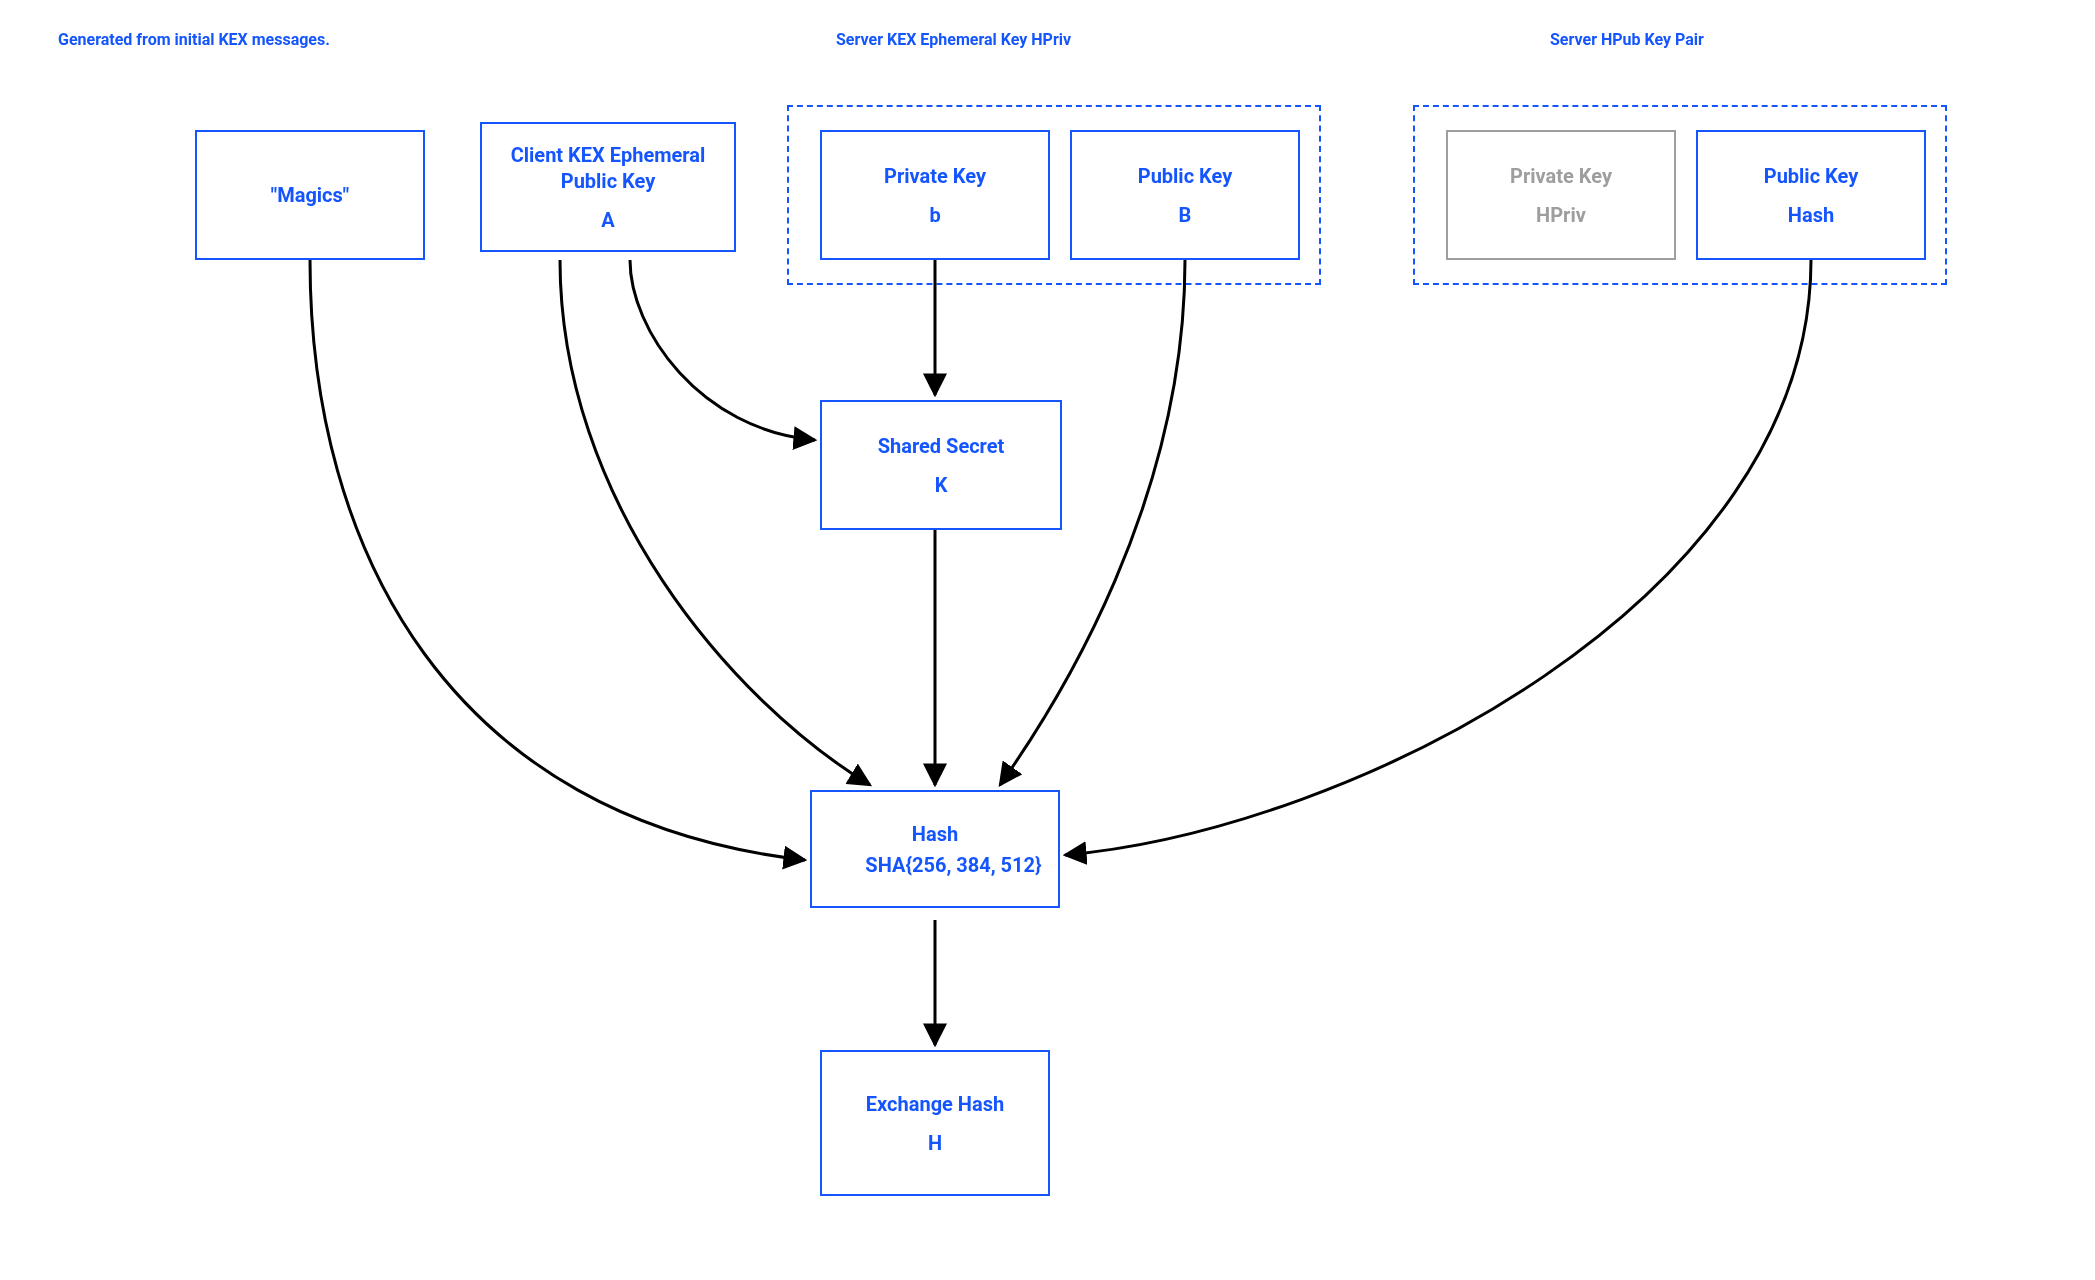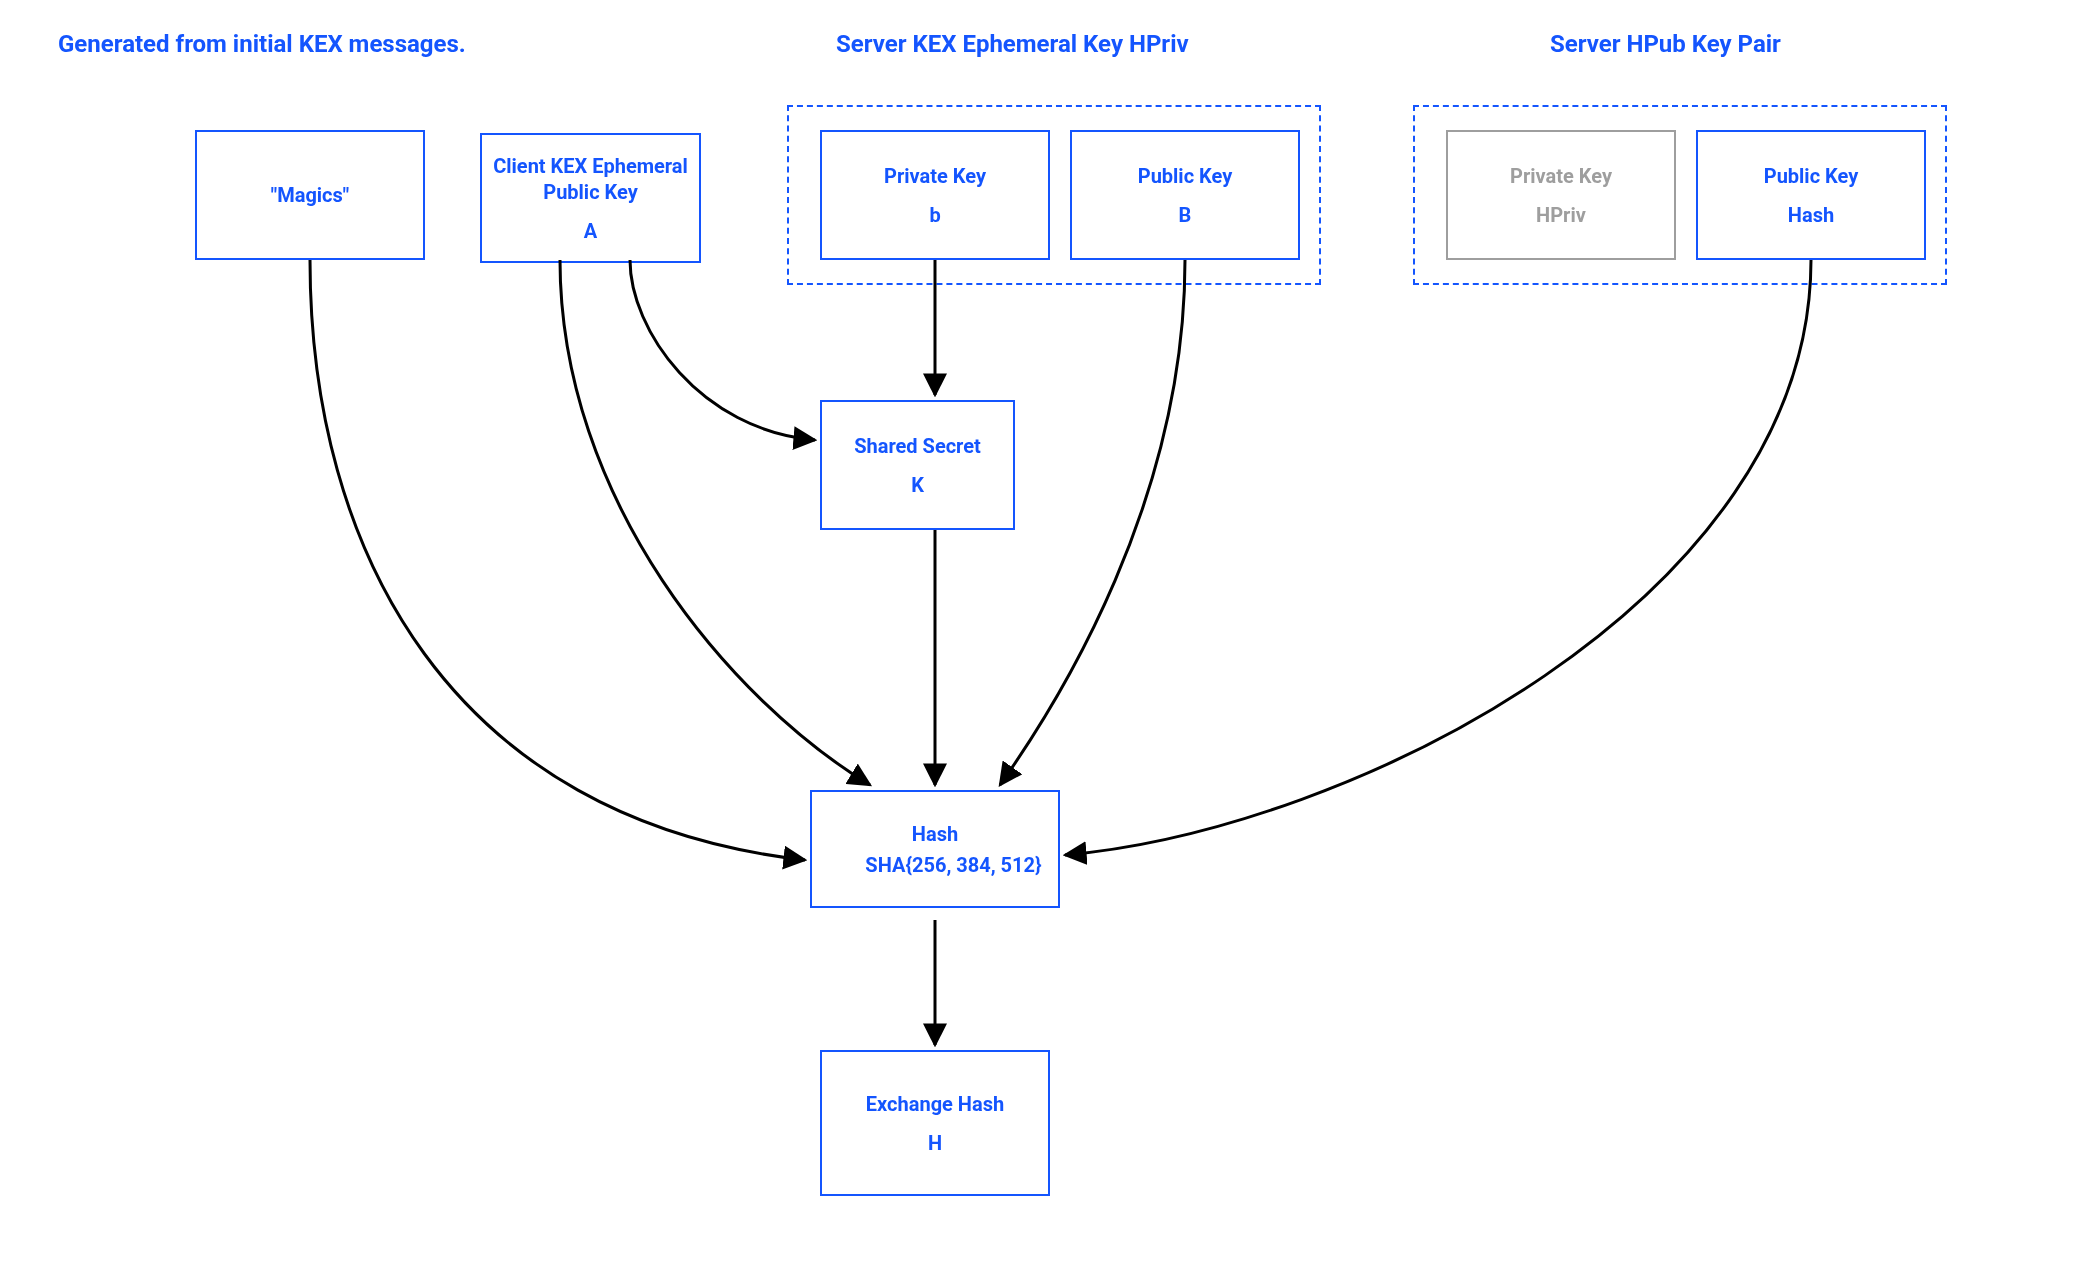--- a/index.html
+++ b/index.html
@@ -9,21 +9,21 @@
     background: #ffffff;
     font-family: -apple-system, BlinkMacSystemFont, "Segoe UI", Roboto, "Helvetica Neue", Arial, sans-serif;
     width: 2095px;
     height: 1280px;
     position: relative;
     overflow: hidden;
   }
   .heading {
     position: absolute;
     font-weight: 700;
-    font-size: 24px;
+    font-size: 16px;
     color: #1455fe;
   }
   .dashed-group {
     position: absolute;
     border: 2px dashed #1455fe;
   }
   .box {
     position: absolute;
     border: 2px solid #1455fe;
     background: #ffffff;
@@ -68,21 +68,21 @@
 <div class="heading" style="left:836px; top:30px;">Server KEX Ephemeral Key HPriv</div>
 <div class="heading" style="left:1550px; top:30px;">Server HPub Key Pair</div>
 
 <div class="dashed-group" style="left:787px; top:105px; width:534px; height:180px;"></div>
 <div class="dashed-group" style="left:1413px; top:105px; width:534px; height:180px;"></div>
 
 <div class="box" style="left:195px; top:130px; width:230px; height:130px;">
   <div class="box-title">"Magics"</div>
 </div>
 
-<div class="box" style="left:480px; top:133px; width:221px; height:130px;">
+<div class="box" style="left:480px; top:122px; width:256px; height:130px;">
   <div class="box-title">Client KEX Ephemeral Public Key</div>
   <div class="box-sub">A</div>
 </div>
 
 <div class="box" style="left:820px; top:130px; width:230px; height:130px;">
   <div class="box-title">Private Key</div>
   <div class="box-sub">b</div>
 </div>
 
 <div class="box" style="left:1070px; top:130px; width:230px; height:130px;">
@@ -93,21 +93,21 @@
 <div class="box faded" style="left:1446px; top:130px; width:230px; height:130px;">
   <div class="box-title">Private Key</div>
   <div class="box-sub">HPriv</div>
 </div>
 
 <div class="box" style="left:1696px; top:130px; width:230px; height:130px;">
   <div class="box-title">Public Key</div>
   <div class="box-sub">Hash</div>
 </div>
 
-<div class="box" style="left:820px; top:400px; width:195px; height:130px;">
+<div class="box" style="left:820px; top:400px; width:242px; height:130px;">
   <div class="box-title">Shared Secret</div>
   <div class="box-sub">K</div>
 </div>
 
 <div class="box" style="left:810px; top:790px; width:250px; height:118px;">
   <div class="box-title">Hash</div>
   <div class="box-sub" style="margin-top:6px;margin-left:37px;">SHA{256, 384, 512}</div>
 </div>
 
 <div class="box" style="left:820px; top:1050px; width:230px; height:146px;">

